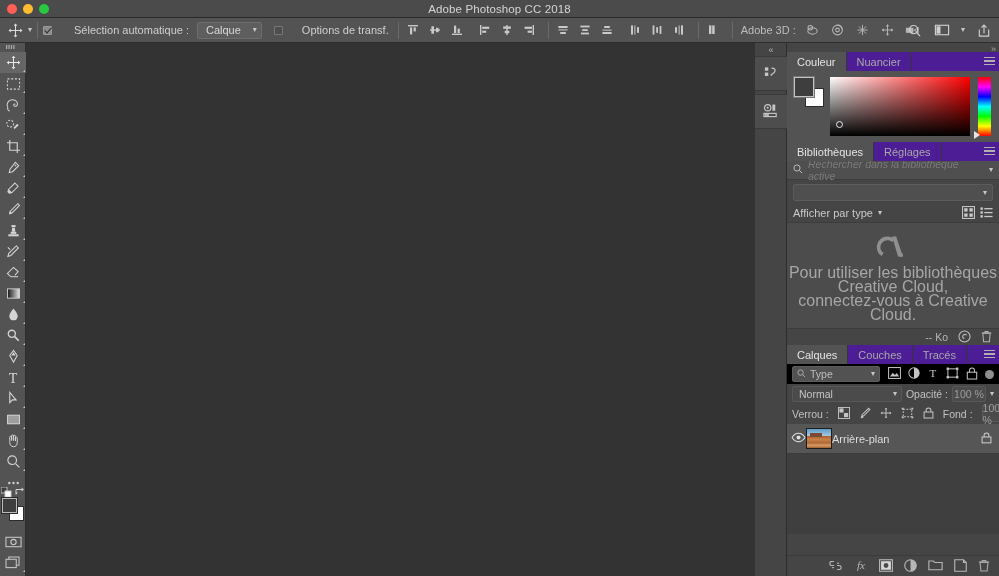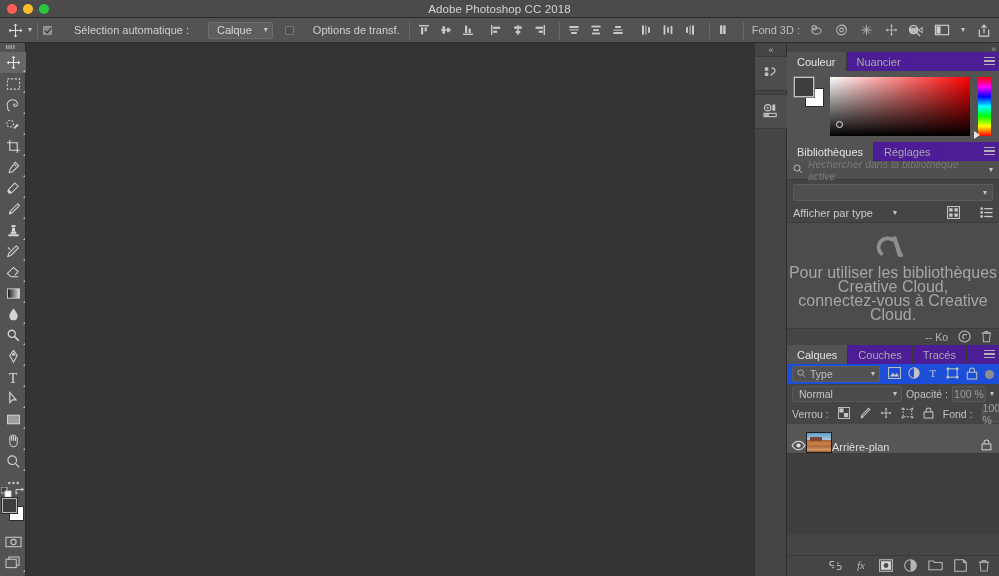--- a/index.html
+++ b/index.html
@@ -158,37 +158,37 @@
   .lib-search{
     height:19px; background:#4f4f4f; display:flex; align-items:center; gap:5px;
     padding:0 6px; border-bottom:1px solid #3c3c3c;
   }
   .lib-search .ph{ flex:1; font-style:italic; color:#7b7b7b; font-size:10.5px; }
   .lib-select{
     height:17px; margin:4px 6px 3px; background:#4f4f4f; border:1px solid #5c5c5c; border-radius:2px;
     display:flex; align-items:center; justify-content:flex-end; padding-right:5px;
   }
   .lib-filter{
-    height:19px; display:flex; align-items:center; padding:0 6px; gap:20px; color:#c9c9c9; font-size:11px;
+    height:19px; display:flex; align-items:center; padding:0 6px; gap:5px; color:#c9c9c9; font-size:11px;
     border-bottom:1px solid #3c3c3c;
   }
   .lib-filter .spacer{ flex:1; }
   .lib-empty{
     height:105px; background:#4c4c4c; display:flex; flex-direction:column;
     align-items:center; justify-content:center; gap:4px; padding-top:4px;
   }
   .lib-msg{ text-align:center; color:#a6a6a6; font-size:16px; line-height:14px; }
   .lib-footer{
     height:17px; background:#454545; display:flex; align-items:center; justify-content:flex-end;
     gap:10px; padding-right:7px; color:#b4b4b4; font-size:10.5px; border-top:1px solid #3b3b3b;
   }
 
   
   .lay-filter{
-    height:20px; display:flex; align-items:center; padding:0 5px; gap:4px; background:#1d4ed8;
+    height:20px; display:flex; align-items:center; padding:0 5px; gap:4px; background:#000000;
   }
   .lay-kind{
     width:88px; height:16px; background:#525252; border:1px solid #5d5d5d; border-radius:2px;
     display:flex; align-items:center; gap:4px; padding:0 4px; color:#bdbdbd; font-size:10.5px;
   }
   .lay-kind .sp{ flex:1; }
   .lay-icons{ display:flex; align-items:center; gap:7px; margin-left:4px; }
   .lay-toggle{ width:9px; height:9px; border-radius:50%; background:#8e8e8e; margin-left:auto; }
   .lay-blend{
     height:20px; display:flex; align-items:center; padding:0 5px; gap:4px;
@@ -201,21 +201,21 @@
   .num-field{
     width:34px; height:16px; background:#4b4b4b; border:1px solid #585858; border-radius:2px;
     display:flex; align-items:center; justify-content:center; color:#9d9d9d; font-size:10.5px;
   }
   .lbl{ color:#c0c0c0; font-size:10.5px; white-space:nowrap; }
   .lay-lock{
     height:20px; display:flex; align-items:center; padding:0 5px; gap:9px;
   }
   .lay-list{ background:#3f3f3f; height:110px; }
   .layer-row{
-    height:30px; display:flex; align-items:flex-end; background:#565656; padding:0 7px 0 4px;
+    height:30px; display:flex; align-items:center; background:#565656; padding:0 7px 0 4px;
     border-bottom:1px solid #3b3b3b;
   }
   .layer-thumb{
     width:26px; height:21px; border:1px solid #1e1e1e; position:relative; overflow:hidden; flex:none;
   }
   .lt-sky{ position:absolute; inset:0 0 62% 0; background:linear-gradient(to bottom,#5f9ec9,#a8c8dd); }
   .lt-mesa{ position:absolute; left:14%; top:22%; width:48%; height:20%; background:#7a4a36; }
   .lt-ground{ position:absolute; inset:38% 0 0 0;
     background:linear-gradient(to bottom,#a85f34 0%,#c98046 30%,#b06a39 55%,#d49a63 80%,#9d5c30 100%); }
   .layer-name{ flex:1; color:#dcdcdc; font-size:11px; }
@@ -253,21 +253,21 @@
               <path d="M15.4 8l-2.4-2.1v4.2z"></path>
             </g>
           </svg>
       </span>
       <span class="chev">▾</span>
     </div>
     <div class="ob-sep"></div>
 
     <span class="cbx checked"></span>
     <span class="ob-label" style="margin-left:22px">Sélection automatique :</span>
-    <span class="ob-select" style="margin-left:19px">
+    <span class="ob-select" style="margin-left:8px">
       <span>Calque</span>
       <span class="chev">▾</span>
     </span>
 
     <span class="cbx empty" style="margin-left:12px"></span>
     <span class="ob-label" style="margin-left:19px">Options de transf.</span>
 
     <div class="ob-sep" style="margin-left:9px"></div>
 
     <div class="align-grp">
@@ -370,21 +370,21 @@
     <span class="icon-btn">
       <svg width="14" height="14" viewBox="0 0 14 14">
           <rect x="3" y="3" width="2.4" height="8" fill="#c9c9c9"></rect>
           <rect x="6.2" y="3" width="2.4" height="8" fill="#c9c9c9"></rect>
           <rect x="3" y="2" width="2.4" height="0.6" fill="#c9c9c9"></rect>
           <rect x="6.2" y="2" width="2.4" height="0.6" fill="#c9c9c9"></rect>
         </svg>
     </span>
 
     <div class="ob-sep" style="margin-left:9px"></div>
-    <span class="mode3d" style="margin-left:3px">Fond 3D :</span>
+    <span class="mode3d" style="margin-left:3px">Adobe 3D :</span>
 
     <div class="align-grp" style="margin-left:5px; gap:6px">
       <span class="icon-btn">
         <svg width="15" height="14" viewBox="0 0 16 14">
             <ellipse cx="8" cy="8" rx="5" ry="3.4" fill="none" stroke="#b6b6b6" stroke-width="1.1"></ellipse>
             <circle cx="5.6" cy="4.6" r="2.4" fill="none" stroke="#b6b6b6" stroke-width="1.1"></circle>
           </svg>
       </span>
       <span class="icon-btn">
         <svg width="15" height="14" viewBox="0 0 16 14">

